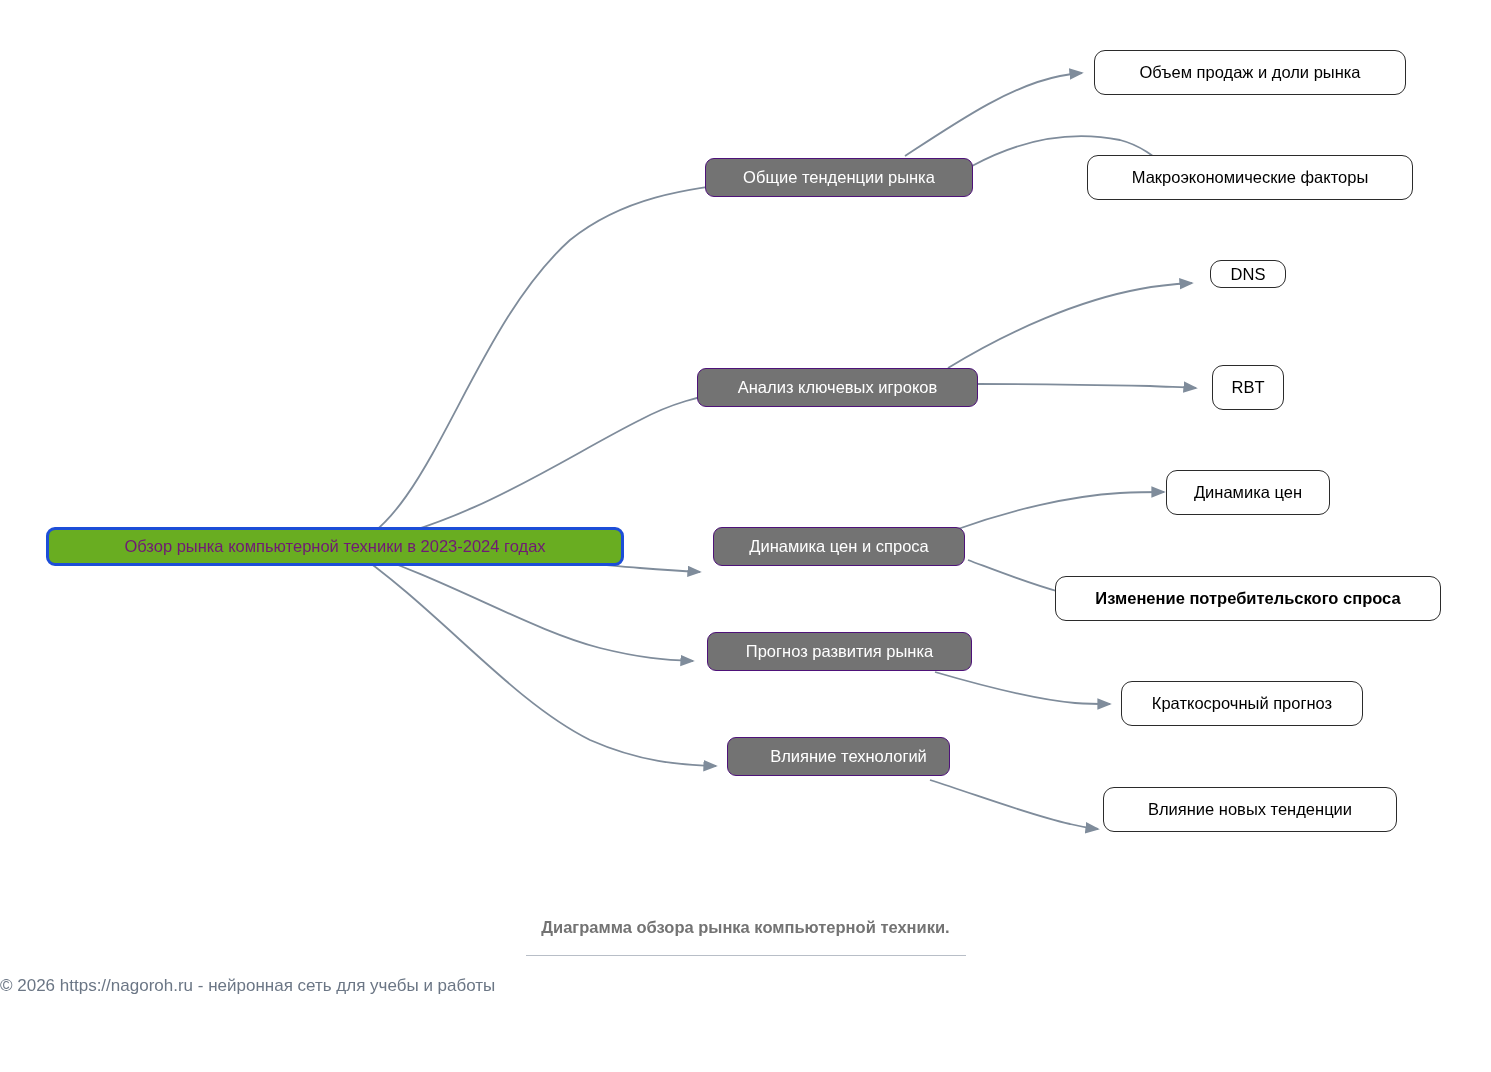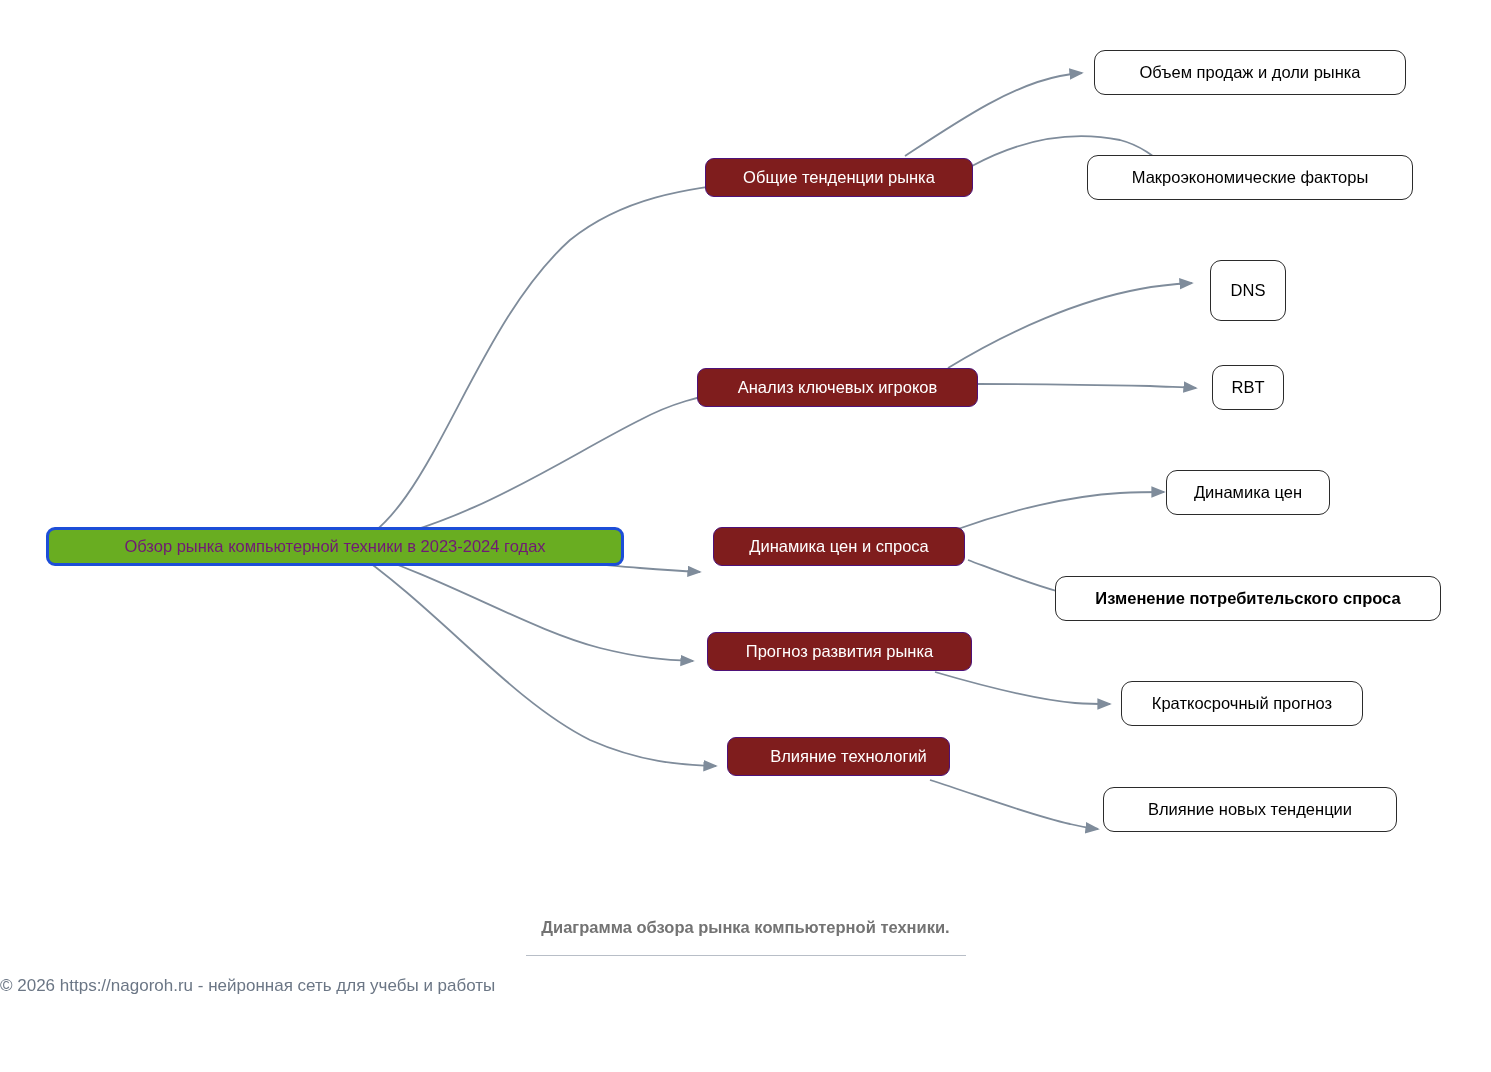--- a/index.html
+++ b/index.html
@@ -31,21 +31,21 @@
     white-space: nowrap;
     font-size: 16.5px;
     line-height: 1.1;
   }
   .node-root {
     background: #69ad21;
     border: 3px solid #1d4ed8;
     color: #701a75;
   }
   .node-branch {
-    background: #7f1d1d;
+    background: #737373;
     border: 1px solid #4e1279;
     color: #ffffff;
   }
   .node-leaf {
     background: #ffffff;
     border: 1px solid #2b2b2b;
     color: #000000;
     border-radius: 11px;
   }
   .edges {
@@ -139,21 +139,21 @@
   </div>
 
   <div class="node node-leaf" style="left:1094px; top:50px; width:312px; height:45px;text-align:right;">
     <span>Объем продаж и доли рынка</span>
   </div>
 
   <div class="node node-leaf" style="left:1087px; top:155px; width:326px; height:45px;">
     <span>Макроэкономические факторы</span>
   </div>
 
-  <div class="node node-leaf" style="left:1210px; top:260px; width:76px; height:61px;">
+  <div class="node node-leaf" style="left:1210px; top:260px; width:76px; height:28px;">
     <span>DNS</span>
   </div>
 
   <div class="node node-leaf" style="left:1212px; top:365px; width:72px; height:45px;">
     <span>RBT</span>
   </div>
 
   <div class="node node-leaf" style="left:1166px; top:470px; width:164px; height:45px;">
     <span>Динамика цен</span>
   </div>

